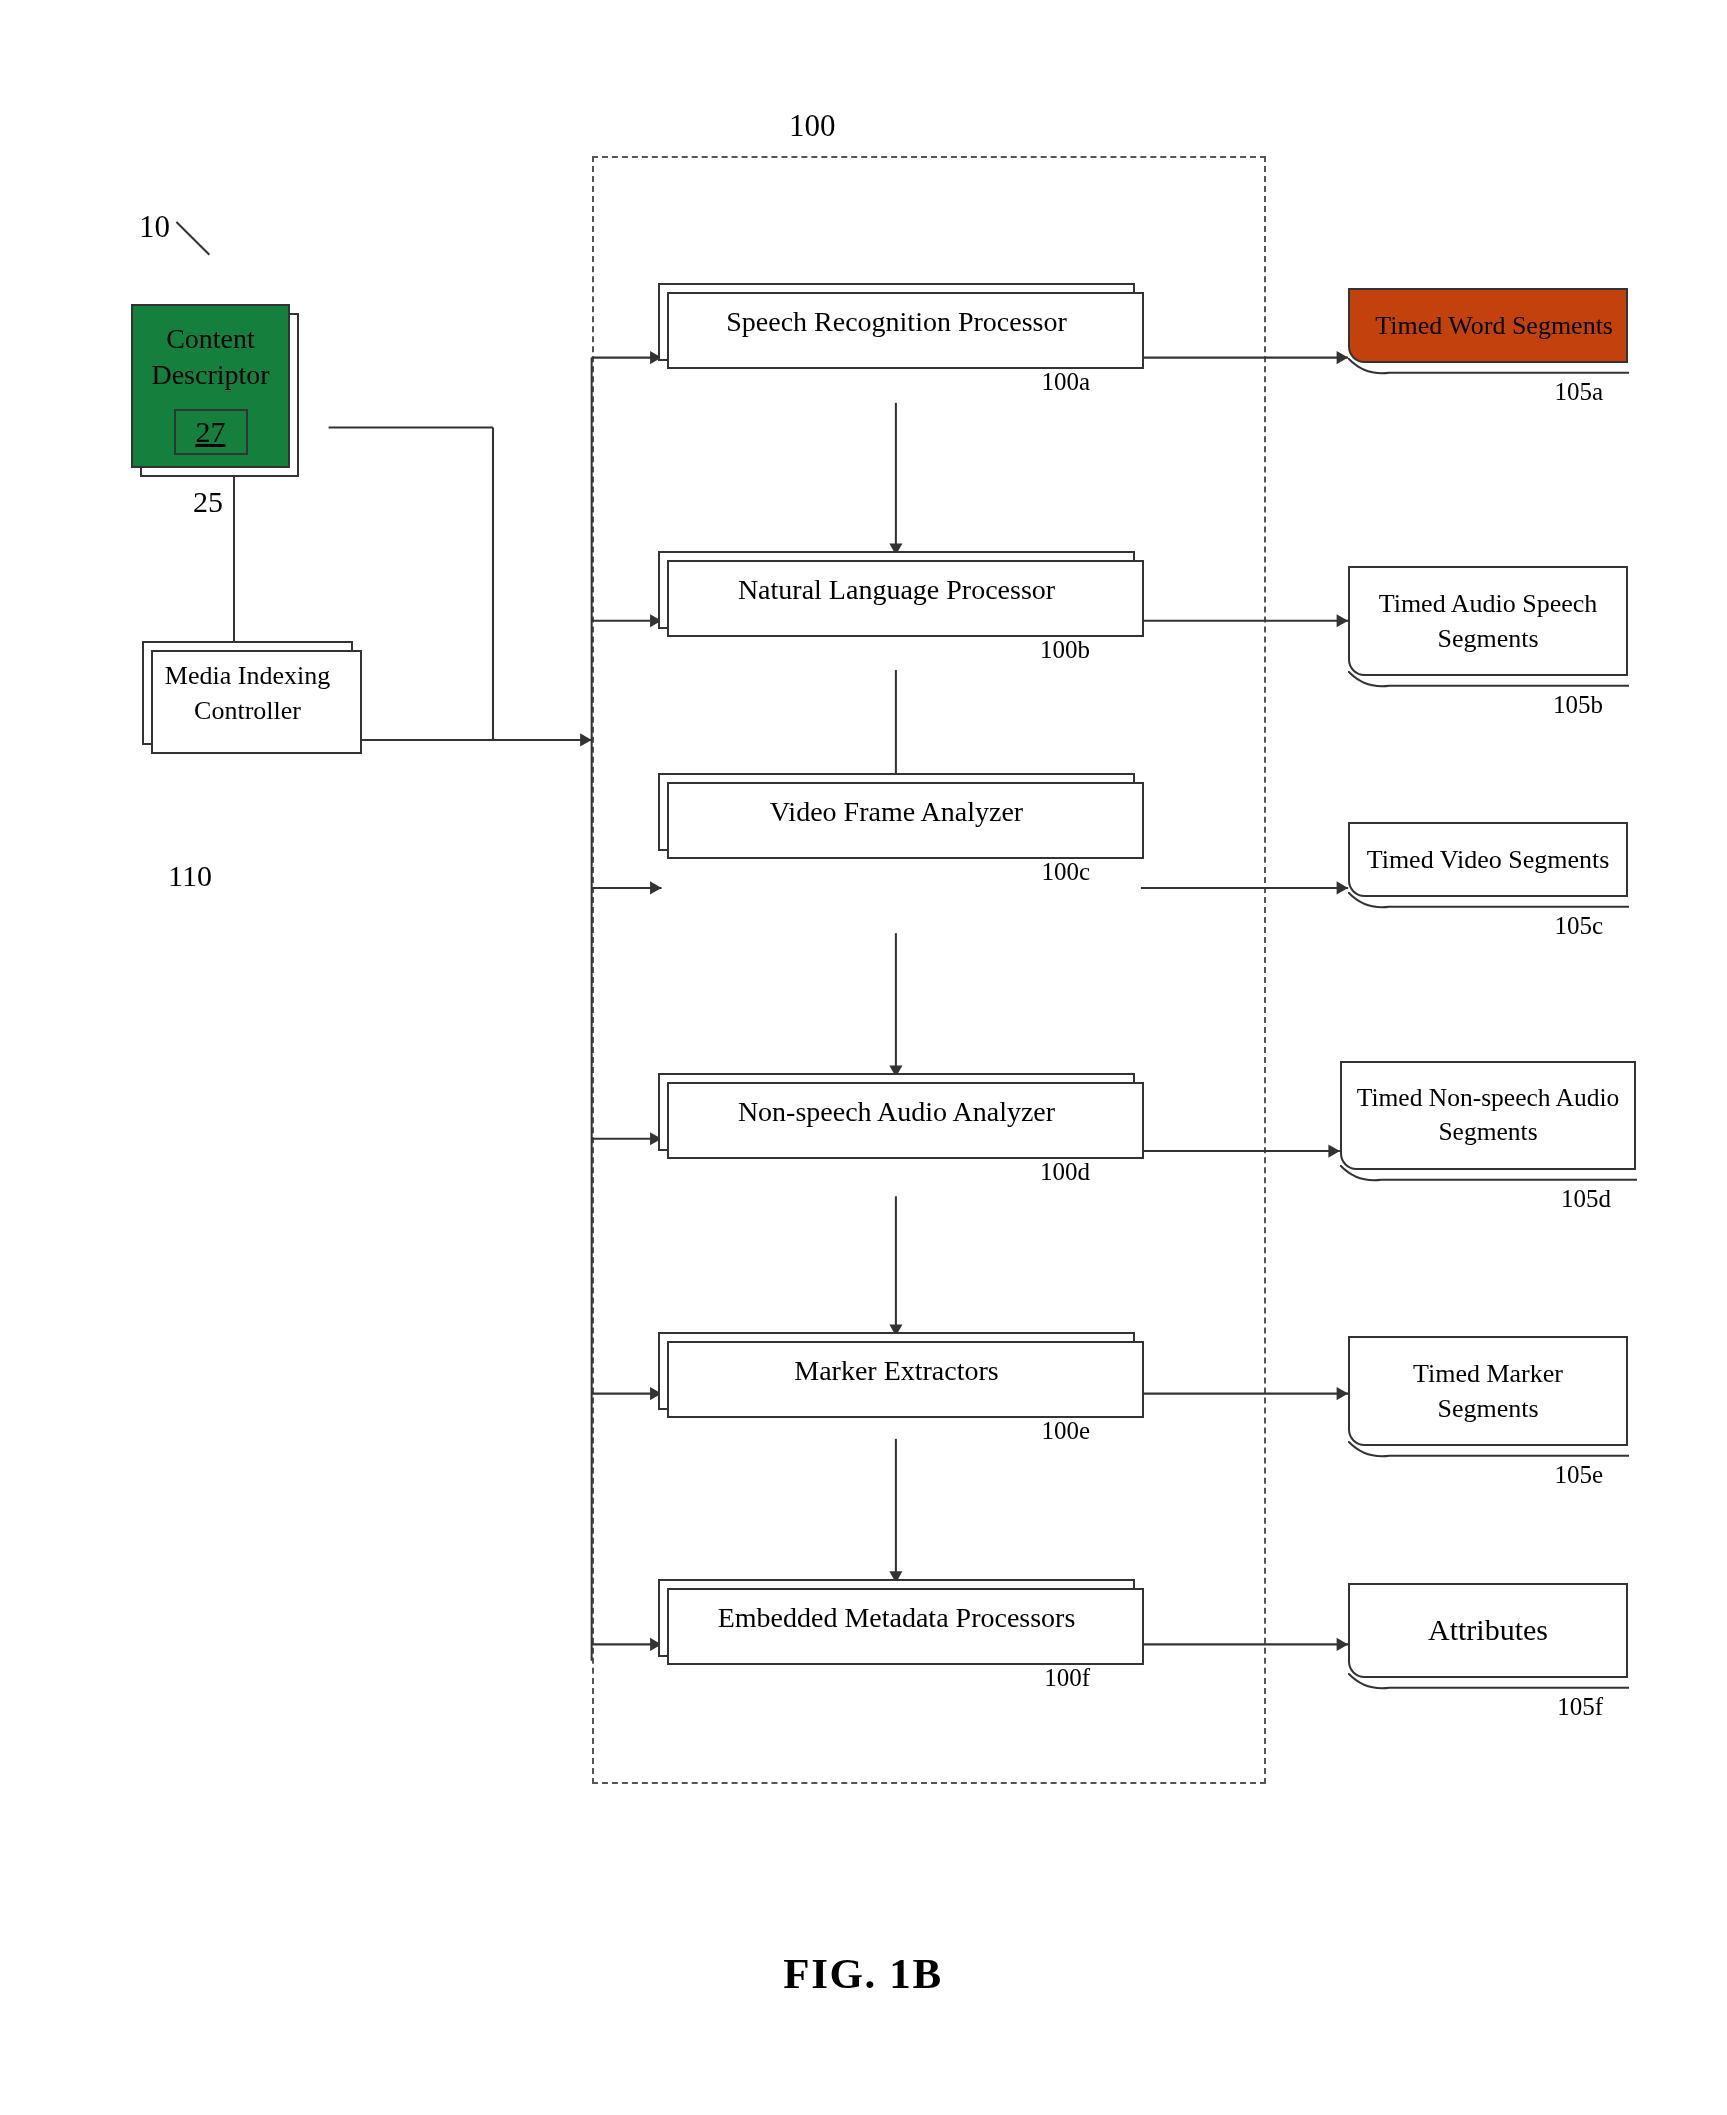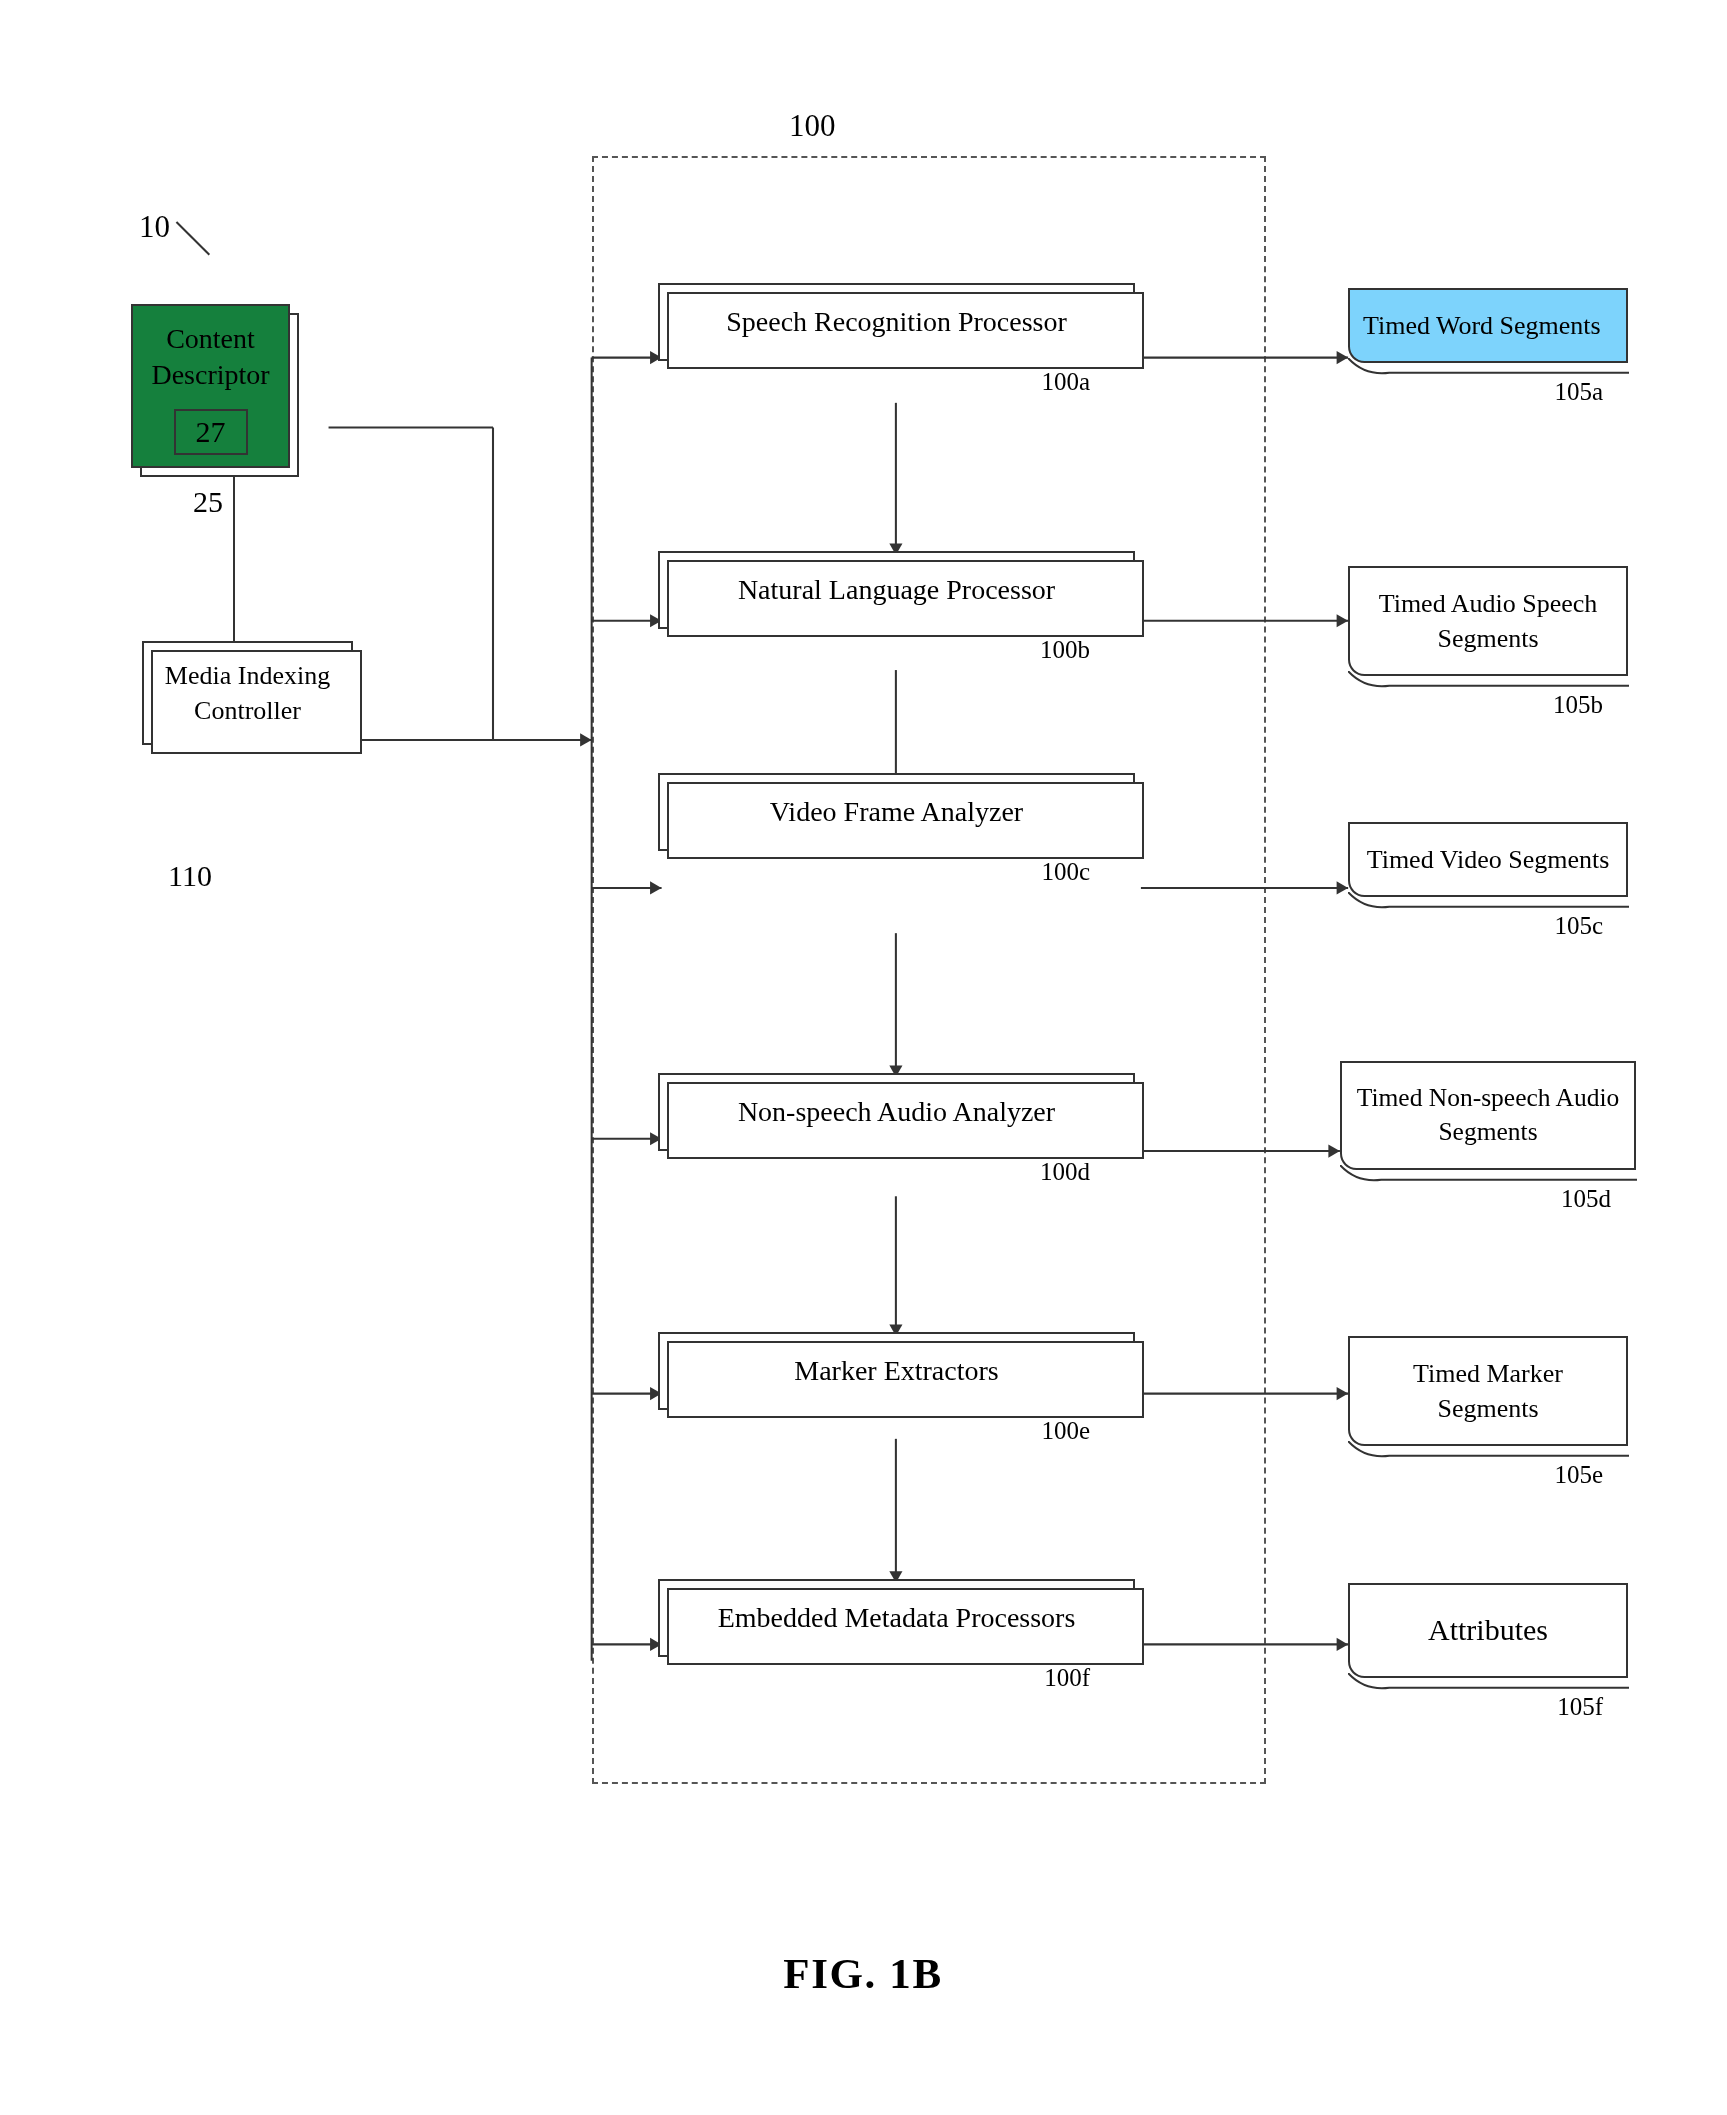--- a/index.html
+++ b/index.html
@@ -68,20 +68,21 @@
     }
     .content-descriptor-inner {
       border: 2.1px solid #333;
       width: 74px;
       height: 46px;
       display: flex;
       align-items: center;
       justify-content: center;
       font-size: 30px;
       margin: 0 auto;
+      text-decoration: underline;
     }
     
     .paper-stack::before {
       content: '';
       position: absolute;
       top: 6.6px;
       left: 6.6px;
       width: 100%;
       height: 100%;
       border: 2.1px solid #333;
@@ -223,21 +224,21 @@
   </div>
 
   <div style="position:absolute; top:1530px; left:609px; width:477px;">
     <div class="proc-inner proc-stack" style="position:relative;">
       <span>Embedded Metadata Processors</span>
     </div>
     <div style="position:absolute; bottom:-35px; right:45px; font-size:25px;">100f</div>
   </div>
 
   <div style="position:absolute; top:239px; left:1299px; width:280px;">
-    <div style="border:2.1px solid #333; background:#7dd3fc; padding:18px 13px; text-align:left; font-size:26px; line-height:1.35; position:relative; border-radius: 0 0 0 16.4px;">
+    <div style="border:2.1px solid #333; background:#c2410c; padding:18px 13px; text-align:right; font-size:26px; line-height:1.35; position:relative; border-radius: 0 0 0 16.4px;">
       <span>Timed Word Segments</span>
       
       <svg style="position:absolute;bottom:-15px;left:-2.5px;width:calc(100% + 5px);height:18px;" viewBox="0 0 340 22" preserveAspectRatio="none">
         <path d="M0,0 Q20,22 50,18 L340,18" stroke="#333" stroke-width="2.5" fill="none"></path>
       </svg>
     </div>
     <div style="position:absolute; bottom:-43px; right:25px; font-size:25px;">105a</div>
   </div>
 
   <div style="position:absolute; top:502px; left:1299px; width:280px;">

